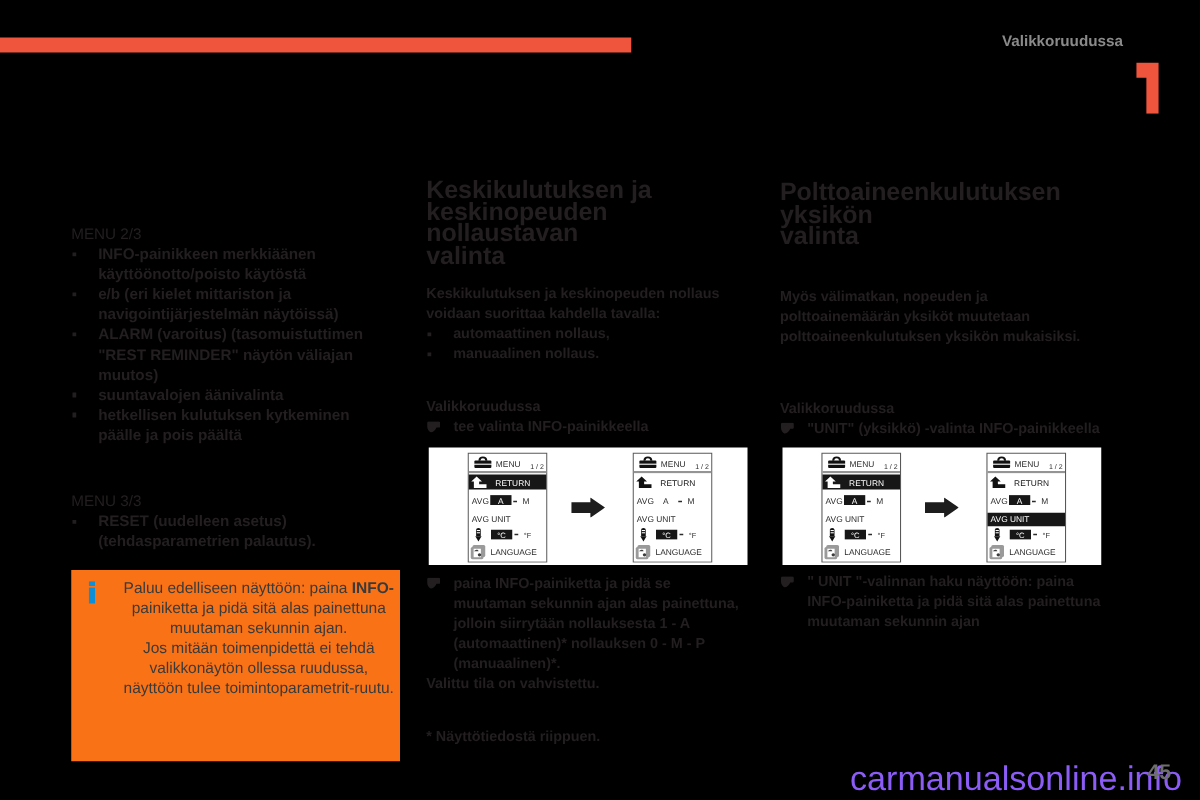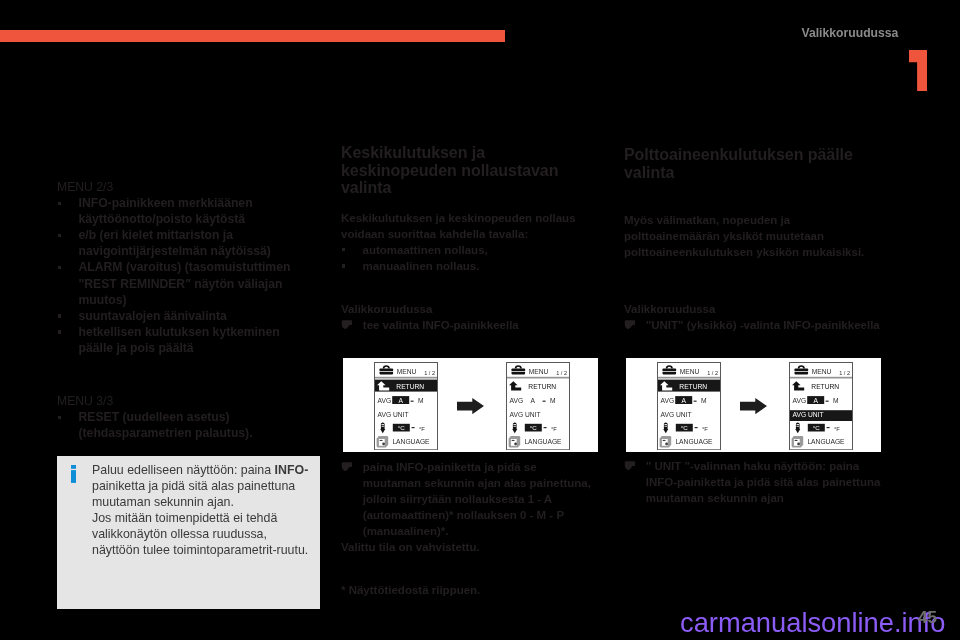--- a/index.html
+++ b/index.html
@@ -13,38 +13,38 @@
 
   .col{position:absolute;color:#231f20;}
   .h2{font-weight:normal;font-size:12.2px;line-height:16.1px;}
   .body{font-size:11.5px;line-height:16.1px;font-weight:bold;}
   ul.bl{list-style:none;margin:0;padding:0;font-size:12.2px;line-height:16.1px;font-weight:bold;}
   ul.bl li{position:relative;padding-left:21.5px;margin:0;}
   ul.bl li .sq{position:absolute;left:0.8px;top:6.5px;width:3.3px;height:3.3px;background:#231f20;}
 
   #col-left{left:57px;top:179px;width:237px;}
   .h2.sp{margin-top:37px;}
-  .h1{font-weight:bold;font-size:16px;line-height:17.5px;letter-spacing:-0.05px;}
+  .h1{font-weight:bold;font-size:20px;line-height:17.5px;letter-spacing:-0.05px;}
   .intro{margin-top:13px;}
   .sub{margin-top:27px;font-weight:bold;}
   ul.hl{list-style:none;margin:0;padding:0;font-size:11.5px;line-height:16.1px;font-weight:bold;}
   ul.hl li{position:relative;padding-left:21.8px;}
   #col-mid ul.bl, #col-right ul.bl{font-size:11.5px;}
   .hand{position:absolute;left:-0.3px;top:2.8px;width:11.4px;height:9px;}
   .hand svg{display:block;}
   .fn{margin-top:26px;}
   #col-mid{left:341px;top:144px;width:245px;}
   #shot-mid{left:343px;top:358px;width:255px;height:94px;}
   #col-mid2{left:341px;top:459px;width:262px;}
   #col-right{left:624px;top:146px;width:268px;}
   #shot-right{left:626px;top:358px;width:255px;height:94px;}
   #col-right2{left:624px;top:458px;width:260px;}
   .intro2{margin-top:31px;}
   .sub2{margin-top:41px;font-weight:bold;}
-  #infobox{position:absolute;left:57px;top:456px;width:263px;height:153px;background:#e5e5e5;}
+  #infobox{position:absolute;left:57px;top:456px;width:263px;height:153px;background:#f97316;text-align:center;}
   #infobox .i{position:absolute;left:13.7px;top:8.7px;}
   #infobox b{font-weight:bold;}
   #infobox .txt{position:absolute;left:35px;top:6px;width:230px;font-size:12.4px;line-height:16.1px;color:#3a3a3a;}
 
   .shot{position:absolute;background:#fff;}
   .shot .scr{position:absolute;}
   .shot .arrow{position:absolute;}
   #watermark{position:absolute;left:680px;top:607px;font-size:27.3px;color:#8b5cf6;letter-spacing:0px;}
   #pagenum{position:absolute;left:918px;top:608px;font-size:17px;font-weight:bold;color:#6e6e6e;}
 </style>
@@ -192,21 +192,21 @@
             <svg viewBox="0 0 11.4 9" width="11.4" height="9" aria-hidden="true">
               <path fill="#231f20" d="M1.3 0.2 H10.1 q1.1 0 1.1 1.1 V4.0 q0 1.1 -1.1 1.1 H8.2 q-0.6 1.5 -1.8 2.6 q-1.4 1.3 -2.7 1.3 q-1.2 -0.6 -2.0 -1.8 q-0.9 -1.3 -0.9 -2.8 V1.3 q0 -1.1 1.1 -1.1 Z"></path>
             </svg>
           </span><span><span>paina INFO-painiketta ja pidä se</span><br><span>muutaman sekunnin ajan alas painettuna,</span><br><span>jolloin siirrytään nollauksesta 1 - A</span><br><span>(automaattinen)* nollauksen 0 - M - P</span><br><span>(manuaalinen)*.</span></span></li>
     </ul>
     <div class="body">Valittu tila on vahvistettu.</div>
     <div class="body fn">* Näyttötiedostä riippuen.</div>
   </div>
 
   <div class="col" id="col-right">
-    <div class="h1"><span>Polttoaineenkulutuksen päälle</span><br><span>valinta</span></div>
+    <div class="h1"><span>Polttoaineenkulutuksen yksikön</span><br><span>valinta</span></div>
     <div class="body intro2"><span>Myös välimatkan, nopeuden ja</span><br><span>polttoainemäärän yksiköt muutetaan</span><br><span>polttoaineenkulutuksen yksikön mukaisiksi.</span></div>
     <div class="body sub2">Valikkoruudussa</div>
     <ul class="hl">
       <li><span class="hand">
             <svg viewBox="0 0 11.4 9" width="11.4" height="9" aria-hidden="true">
               <path fill="#231f20" d="M1.3 0.2 H10.1 q1.1 0 1.1 1.1 V4.0 q0 1.1 -1.1 1.1 H8.2 q-0.6 1.5 -1.8 2.6 q-1.4 1.3 -2.7 1.3 q-1.2 -0.6 -2.0 -1.8 q-0.9 -1.3 -0.9 -2.8 V1.3 q0 -1.1 1.1 -1.1 Z"></path>
             </svg>
           </span><span>"UNIT" (yksikkö) -valinta INFO-painikkeella</span></li>
     </ul>
   </div>

